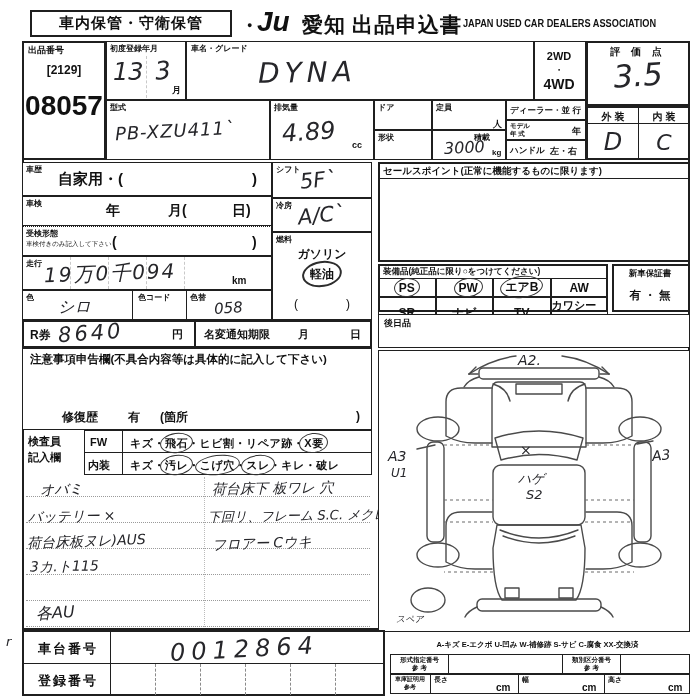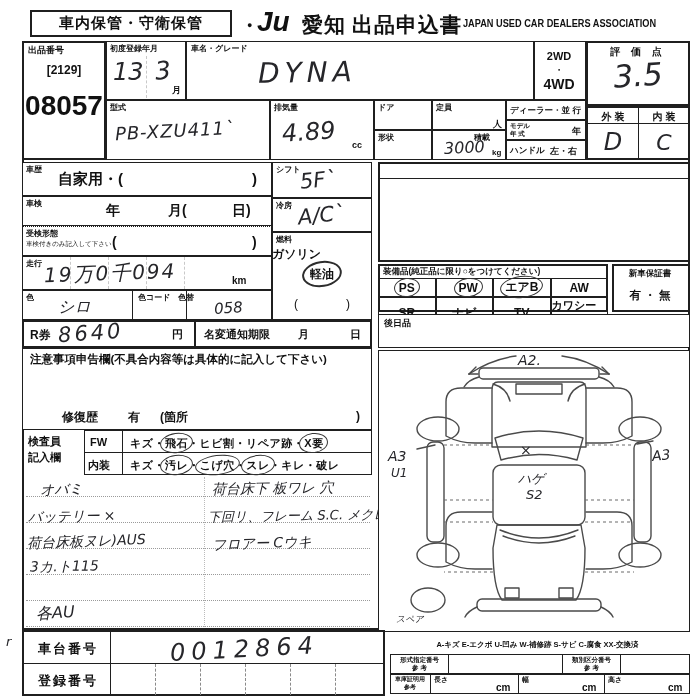--- a/index.html
+++ b/index.html
@@ -127,21 +127,21 @@
   <div class="lightv" style="left:184px;top:257px;height:32px;"></div>
   <span class="lb" style="left:26px;top:259px;">走行</span>
   <span class="hw" style="left:44px;top:260px;font-size:20px;letter-spacing:2px;transform:rotate(-2deg);">19万0千094</span>
   <span class="pt" style="left:216px;top:275px;font-size:10px;padding-left:16px;">km</span>
 
   <div class="b" style="left:22px;top:290px;width:250px;height:30px;"></div>
   <div class="dashv" style="left:132px;top:290px;height:30px;border-left:1px solid #1f1f1f;"></div>
   <div class="dashv" style="left:186px;top:290px;height:30px;border-left:1px solid #1f1f1f;"></div>
   <span class="lb" style="left:26px;top:293px;">色</span>
   <span class="hw" style="left:58px;top:297px;font-size:16px;">シロ</span>
-  <span class="lb" style="left:178px;top:293px;">色替</span>
+  <span class="lb" style="left:190px;top:293px;">色替</span>
   <span class="lb" style="left:138px;top:293px;">色コード</span>
   <span class="hw" style="left:214px;top:299px;font-size:15px;transform:rotate(-4deg);">058</span>
 
   <div class="b t2" style="left:22px;top:320px;width:350px;height:28px;"></div>
   <div class="dashv" style="left:194px;top:320px;height:28px;border-left:2px solid #1f1f1f;"></div>
   <span class="pt" style="left:30px;top:327px;font-size:12px;">R券</span>
   <span class="hw" style="left:58px;top:321px;font-size:21px;letter-spacing:3px;transform:rotate(-4deg);">8640</span>
   <span class="pt" style="left:172px;top:327px;font-size:11px;">円</span>
   <span class="pt" style="left:204px;top:327px;font-size:11px;">名変通知期限</span>
   <span class="pt" style="left:298px;top:327px;font-size:11px;">月</span>
@@ -150,26 +150,27 @@
   <div class="b" style="left:272px;top:162px;width:100px;height:36px;"></div>
   <span class="lb" style="left:276px;top:165px;">シフト</span>
   <span class="hw" style="left:300px;top:168px;font-size:21px;transform:rotate(-6deg);">5F`</span>
 
   <div class="b" style="left:272px;top:198px;width:100px;height:34px;"></div>
   <span class="lb" style="left:276px;top:201px;">冷房</span>
   <span class="hw" style="left:298px;top:203px;font-size:21px;transform:rotate(-6deg);">A/C`</span>
 
   <div class="b" style="left:272px;top:232px;width:100px;height:88px;"></div>
   <span class="lb" style="left:276px;top:235px;">燃料</span>
-  <span class="pt" style="left:272px;top:246px;width:100px;text-align:left;font-size:12px;">ガソリン</span>
+  <span class="pt" style="left:272px;top:246px;width:100px;text-align:center;font-size:12px;">ガソリン</span>
   <span class="pt" style="left:272px;top:266px;width:100px;text-align:center;font-size:12px;"><span class="scrib circled">軽油</span></span>
   <span class="pt" style="left:272px;top:296px;width:100px;text-align:center;font-size:12px;font-weight:normal;">(　　　　)</span>
 
   <div class="b t2" style="left:378px;top:162px;width:312px;height:100px;"></div>
   <div class="b nb" style="left:378px;top:162px;width:312px;height:17px;border-bottom:1px solid #1f1f1f;"></div>
+  <span class="lb" style="left:383px;top:166px;font-size:9.5px;">セールスポイント(正常に機能するものに限ります)</span>
 
   <div class="b t2" style="left:378px;top:264px;width:230px;height:48px;"></div>
   <span class="lb" style="left:383px;top:267px;font-size:8.5px;">装備品(純正品に限り○をつけてください)</span>
   <div style="position:absolute;left:378px;top:278px;width:230px;height:34px;display:grid;grid-template-columns:repeat(4,1fr);grid-template-rows:repeat(2,1fr);">
     <div class="cen" style="border:1px solid #1f1f1f;font-weight:bold;font-size:12px;">
         <span class="circled">PS</span>
       </div>
     <div class="cen" style="border:1px solid #1f1f1f;font-weight:bold;font-size:12px;padding-left:8px;">
         <span class="circled">PW</span>
       </div>

